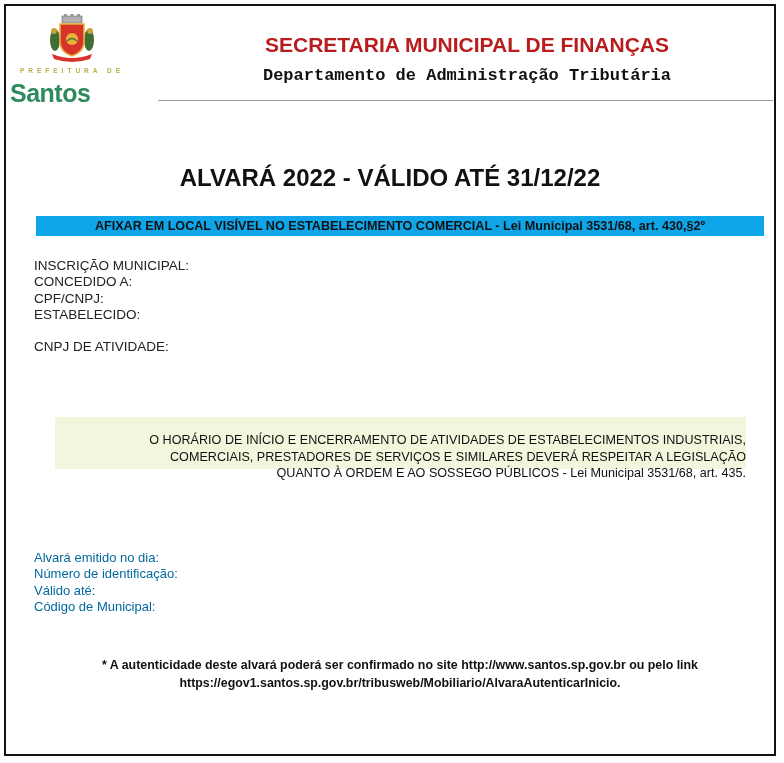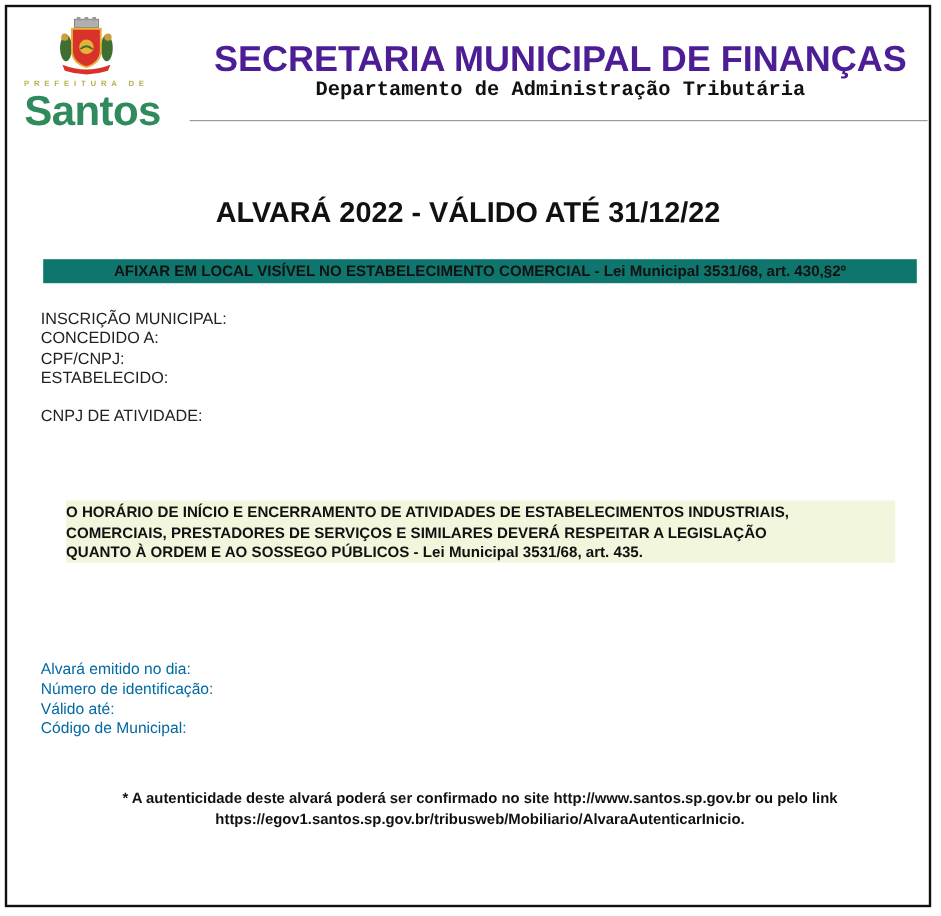--- a/index.html
+++ b/index.html
@@ -1,29 +1,29 @@
 <!DOCTYPE html>
 <html><head>
 <meta charset="utf-8">
 <style>
   html, body { margin: 0; padding: 0; background: #ffffff; }
   body { width: 784px; height: 763px; position: relative; overflow: hidden; font-family: "Liberation Sans", sans-serif; color: #111; }
   .frame { position: absolute; left: 4px; top: 4px; width: 772px; height: 752px; border: 2px solid #111; box-sizing: border-box; background: #fff; }
   .logo { position: absolute; left: 10px; top: 12px; width: 124px; height: 96px; }
   .crest { position: absolute; left: 36px; top: 2px; width: 52px; height: 50px; }
   .prefeitura { position: absolute; left: 0; top: 55px; width: 124px; text-align: center; font-size: 6.5px; letter-spacing: 4px; color: #b9b14a; font-weight: bold; }
-  .santos { position: absolute; left: 0; top: 62px; width: 124px; text-align: right; font-size: 35px; font-weight: bold; color: #2f8a5c; letter-spacing: -0.5px; line-height: 38px; }
-  .header-title { position: absolute; left: 150px; top: 33px; width: 634px; text-align: center; font-size: 30px; font-weight: bold; color: #4c1d95; }
+  .santos { position: absolute; left: 0; top: 62px; width: 124px; text-align: left; font-size: 25px; font-weight: bold; color: #2f8a5c; letter-spacing: -0.5px; line-height: 38px; }
+  .header-title { position: absolute; left: 150px; top: 33px; width: 634px; text-align: center; font-size: 21px; font-weight: bold; color: #b91c1c; }
   .header-sub { position: absolute; left: 150px; top: 66px; width: 634px; text-align: center; font-size: 17px; font-weight: bold; color: #111; font-family: Liberation Mono, monospace; }
   .header-rule { position: absolute; left: 158px; top: 100px; width: 615px; height: 1px; background: #9a9a9a; }
   .main-title { position: absolute; left: 4px; top: 164px; width: 772px; text-align: center; font-size: 24px; font-weight: bold; color: #111; }
-  .notice1 { position: absolute; left: 36px; top: 216px; width: 728px; height: 20px; background: #0f766e; text-align: center; font-size: 12.6px; font-weight: bold; line-height: 20px; color: #111; }
+  .notice1 { position: absolute; left: 36px; top: 216px; width: 728px; height: 20px; background: #0ea5e9; text-align: center; font-size: 12.6px; font-weight: bold; line-height: 20px; color: #111; }
   .fields { position: absolute; left: 34px; top: 258px; font-size: 13.5px; line-height: 16.3px; color: #222; }
   .fields .gap { height: 16px; }
-  .notice2 { position: absolute; left: 55px; top: 417px; width: 691px; height: 52px; background: #f2f6dc; text-align: left; font-size: 12.6px; font-weight: bold; line-height: 16.5px; padding-top: 2px; box-sizing: border-box; color: #111; }
+  .notice2 { position: absolute; left: 55px; top: 417px; width: 691px; height: 52px; background: #f2f6dc; text-align: right; font-size: 12.6px; font-weight: normal; line-height: 16.5px; padding-top: 15px; box-sizing: border-box; color: #111; }
   .fields2 { position: absolute; left: 34px; top: 550px; font-size: 13px; line-height: 16.3px; color: #0369a1; }
   .footnote { position: absolute; left: 4px; top: 656px; width: 792px; text-align: center; font-size: 12.4px; font-weight: bold; line-height: 18px; color: #111; }
 </style>
 </head>
 <body>
 
 <div class="frame"></div>
 
 <div class="logo">
   <svg class="crest" viewBox="0 0 52 50">

